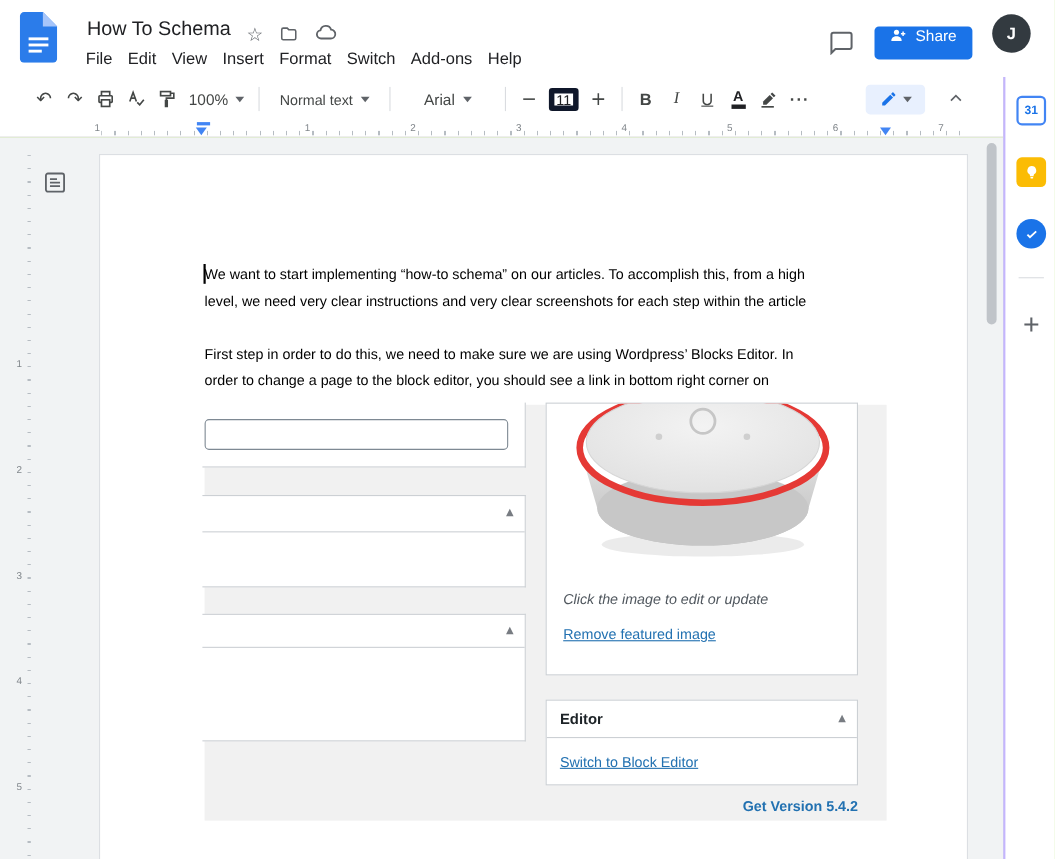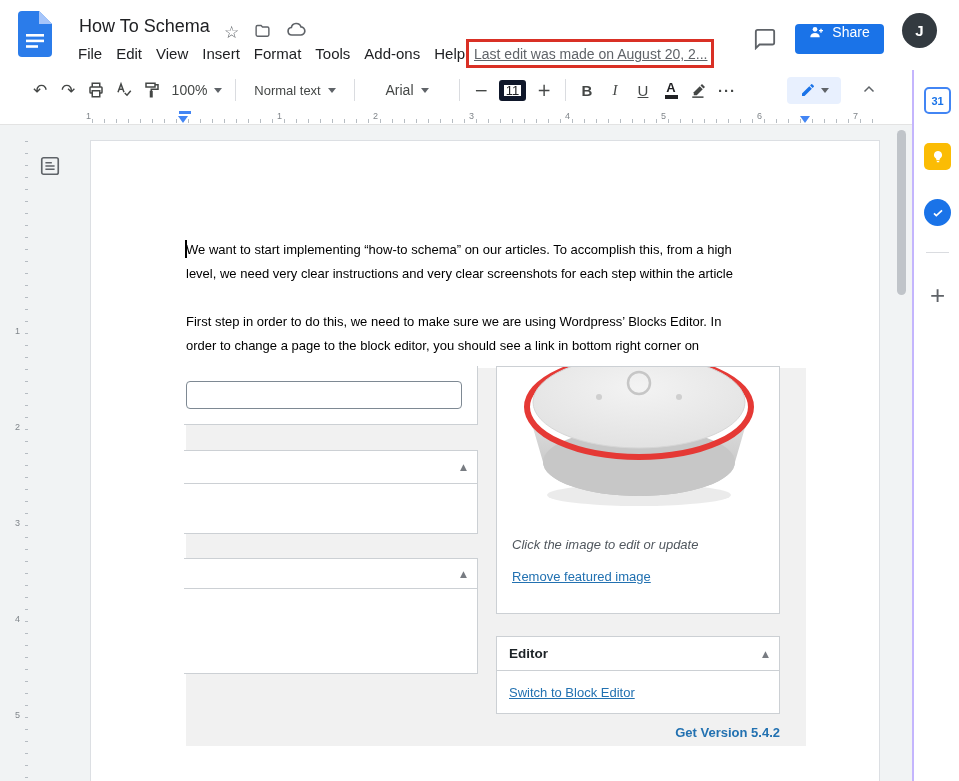--- a/index.html
+++ b/index.html
@@ -126,28 +126,25 @@
         </svg>
       </span>
     </div>
 
     <div class="menu">
       <span class="menu-item">File</span>
       <span class="menu-item">Edit</span>
       <span class="menu-item">View</span>
       <span class="menu-item">Insert</span>
       <span class="menu-item">Format</span>
-      <span class="menu-item">Tools</span>
+      <span class="menu-item">Switch</span>
       <span class="menu-item">Add-ons</span>
       <span class="menu-item">Help</span>
     </div>
 
-    <div class="last-edit-box">
-      <span class="last-edit">Last edit was made on August 20, 2...</span>
-    </div>
 
     <div class="comment-btn">
       <svg viewBox="0 0 24 24" width="22" height="22" fill="none" stroke="#5f6368" stroke-width="2">
         <path d="M20 2H4a2 2 0 0 0-2 2v18l4-4h14a2 2 0 0 0 2-2V4a2 2 0 0 0-2-2z"></path>
       </svg>
     </div>
 
     <div class="share-btn">
       <span>
         <svg viewBox="0 0 24 24" width="16" height="16" fill="#fff">

